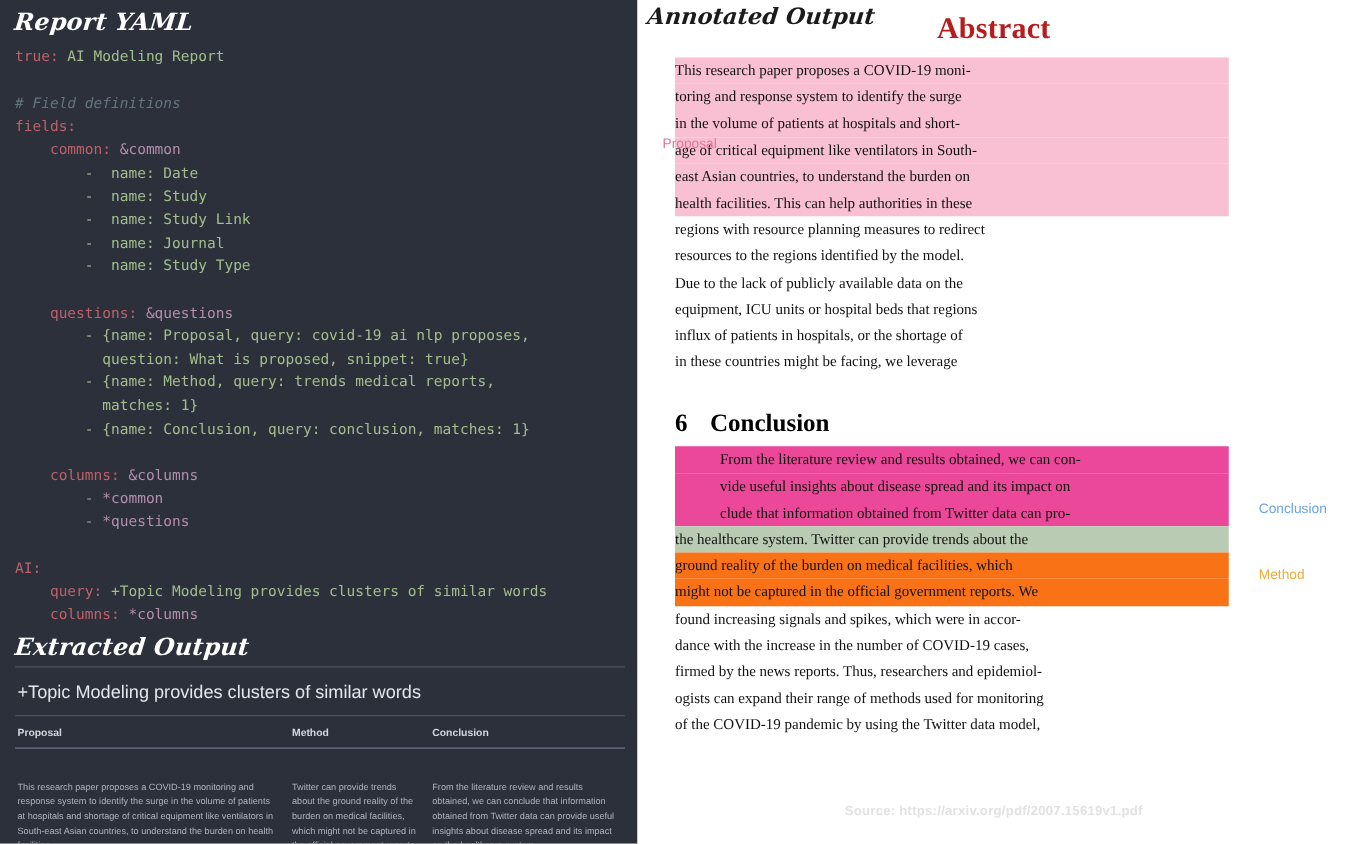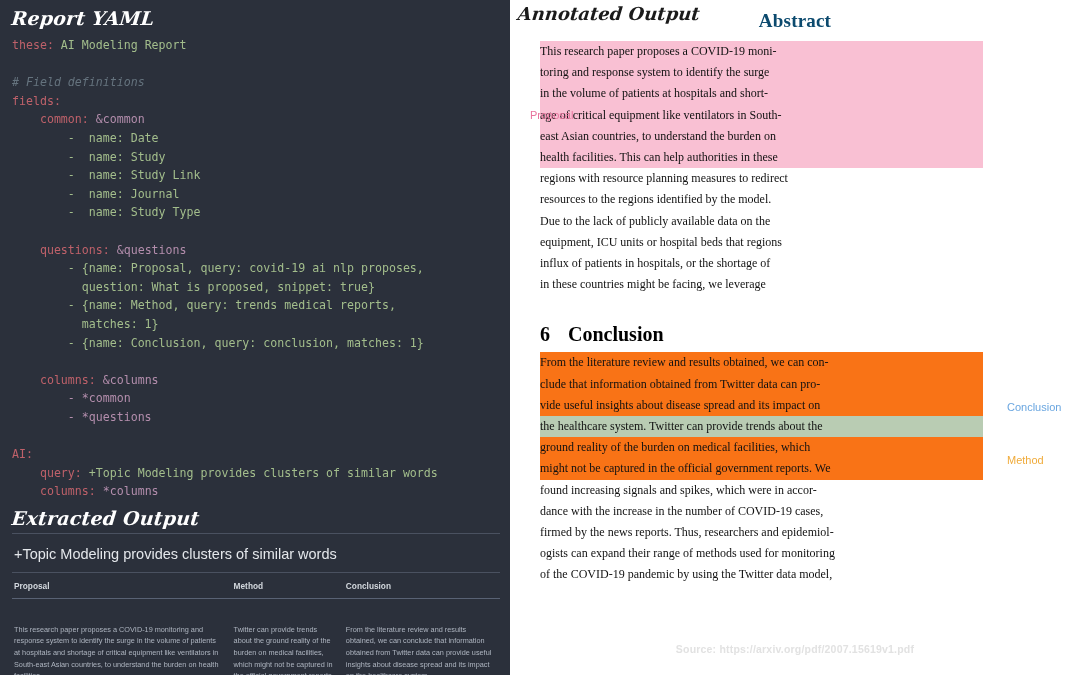--- a/index.html
+++ b/index.html
@@ -102,44 +102,44 @@
     font-size: 18px; color: #1b1b1b;
     transform: skewX(-6deg);
   }
   .paper {
     position: absolute;
     left: 30px; top: 10px;
     width: 510px;
   }
   .paper-h1 {
     font-family: "Liberation Serif", serif;
-    font-weight: bold; font-size: 19px;
+    font-weight: bold; font-size: 24px;
     text-align: center;
-    color: #0c4a6e;
+    color: #b91c1c;
     margin-bottom: 9px;
     letter-spacing: 0.2px;
   }
   .sec-head {
     font-family: "Liberation Serif", serif;
     font-weight: bold; font-size: 20px;
     color: #000;
     margin: 28px 0 6px 0;
   }
   .sec-head .num { margin-right: 18px; }
   .body-col {
     font-family: "Liberation Serif", serif;
     font-size: 12px;
     line-height: 21.2px;
     color: #111;
     text-align: justify;
     width: 443px;
   }
   .line { display: block; white-space: nowrap; }
   .hl-pink   { background: #f9c0d3; }
-  .hl-blue   { background: #f97316; }
+  .hl-blue   { background: #ec4899; padding-left: 36px; }
   .hl-yellow { background: #f97316; }
   .hl-both   { background: #b9ccb3; }
 
   .tag {
     position: absolute;
     font-family: "Liberation Sans", sans-serif;
     font-size: 11px;
     white-space: nowrap;
   }
   .tag-proposal   { color: #e8739d; }
@@ -158,21 +158,21 @@
 </style>
 </head>
 <body>
 
 <div class="page">
 
   <div class="left-panel">
 
     <div class="script-title left-title">Report YAML</div>
 
-    <div class="yaml"><span class="k">these:</span><span class="s"> AI Modeling Report</span>
+    <div class="yaml"><span class="k">true:</span><span class="s"> AI Modeling Report</span>
 
 <span class="c"># Field definitions</span>
 <span class="k">fields:</span>
 <span class="k">    common:</span><span class="a"> &amp;common</span>
 <span class="s">        -  name: Date</span>
 <span class="s">        -  name: Study</span>
 <span class="s">        -  name: Study Link</span>
 <span class="s">        -  name: Journal</span>
 <span class="s">        -  name: Study Type</span>
 
@@ -239,22 +239,22 @@
         <span class="line">influx of patients in hospitals, or the shortage of</span>
         <span class="line">in these countries might be facing, we leverage</span>
       </div>
 
       <div class="sec-head">
         <span class="num">6</span><span>Conclusion</span>
       </div>
 
       <div class="body-col">
         <span class="line hl-blue">From the literature review and results obtained, we can con-</span>
+        <span class="line hl-blue">vide useful insights about disease spread and its impact on</span>
         <span class="line hl-blue">clude that information obtained from Twitter data can pro-</span>
-        <span class="line hl-blue">vide useful insights about disease spread and its impact on</span>
         <span class="line hl-both">the healthcare system.  Twitter can provide trends about the</span>
         <span class="line hl-yellow">ground reality of the burden on medical facilities, which</span>
         <span class="line hl-yellow">might not be captured in the official government reports. We</span>
         <span class="line">found increasing signals and spikes, which were in accor-</span>
         <span class="line">dance with the increase in the number of COVID-19 cases,</span>
         <span class="line">firmed by the news reports. Thus, researchers and epidemiol-</span>
         <span class="line">ogists can expand their range of methods used for monitoring</span>
         <span class="line">of the COVID-19 pandemic by using the Twitter data model,</span>
       </div>
     </div>

